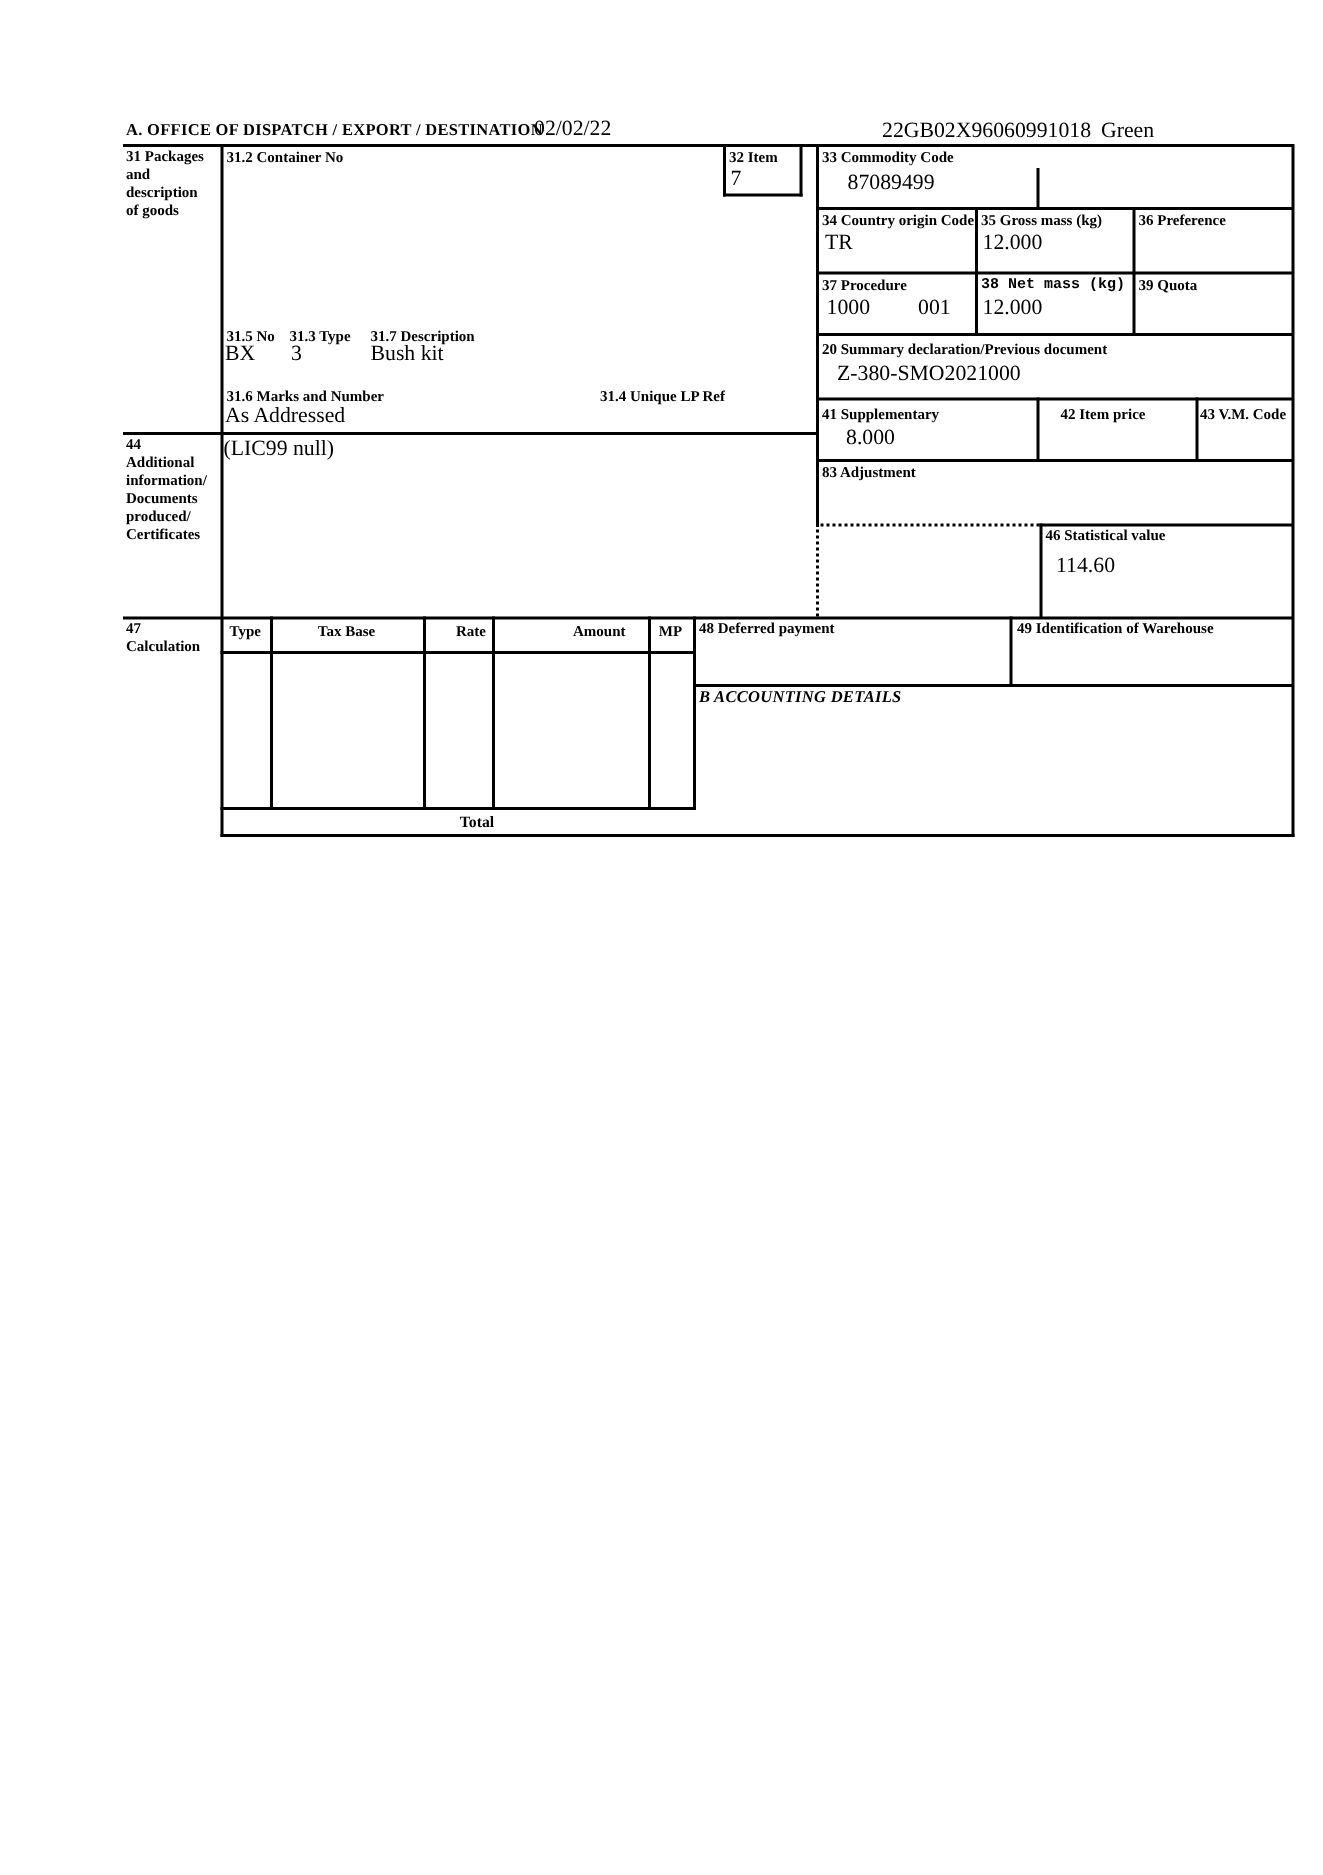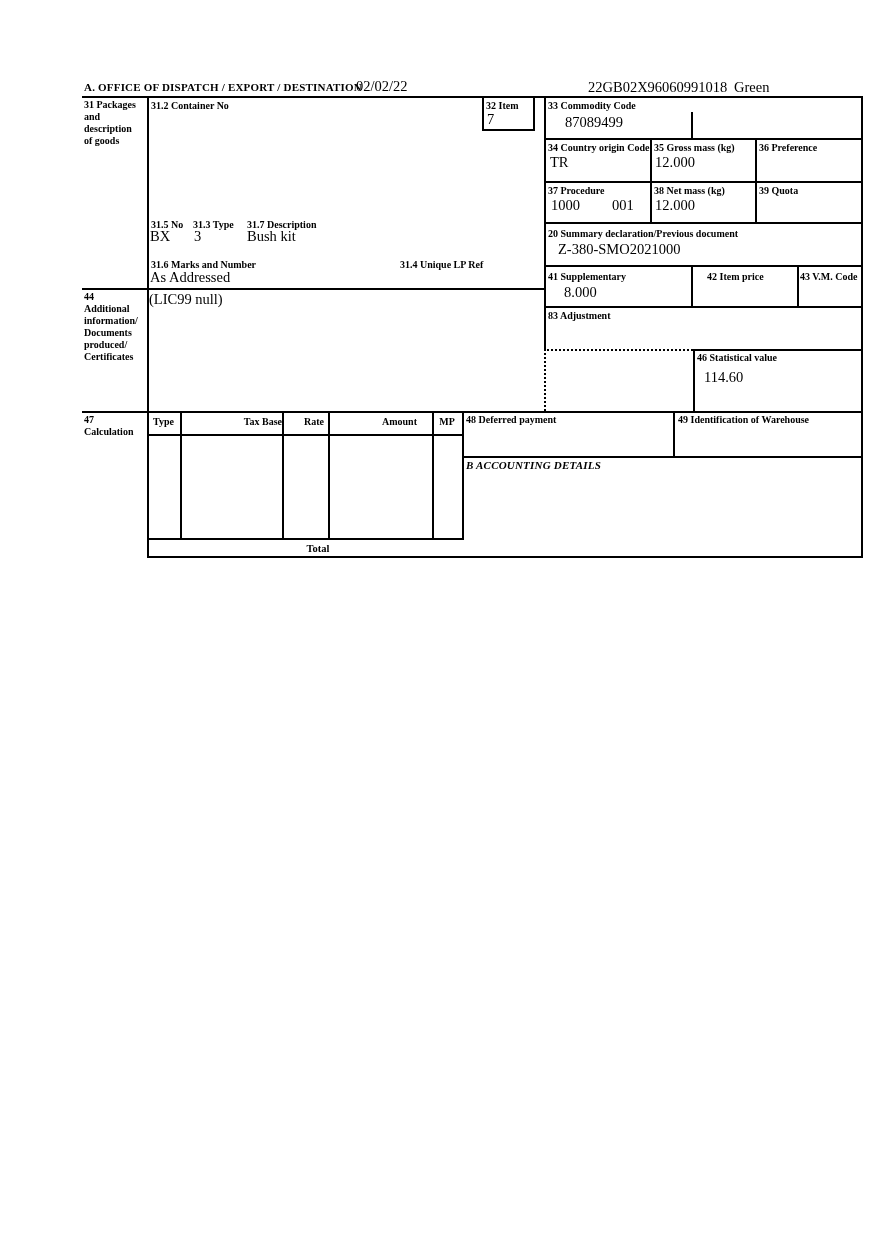--- a/index.html
+++ b/index.html
@@ -57,21 +57,21 @@
 
   <div class="lbl" style="left:548px;top:142px;">34 Country origin Code</div>
   <div class="val" style="left:550px;top:154px;">TR</div>
   <div class="lbl" style="left:654px;top:142px;">35 Gross mass (kg)</div>
   <div class="val" style="left:655px;top:154px;">12.000</div>
   <div class="lbl" style="left:759px;top:142px;">36 Preference</div>
 
   <div class="lbl" style="left:548px;top:185px;">37 Procedure</div>
   <div class="val" style="left:551px;top:197px;">1000</div>
   <div class="val" style="left:612px;top:197px;">001</div>
-  <div class="lbl" style="left:654px;top:185px;">38 Net mass (kg)</div>
+  <div class="lbl" style="left:654px;top:185px;font-family:Liberation Mono, monospace;">38 Net mass (kg)</div>
   <div class="val" style="left:655px;top:197px;">12.000</div>
   <div class="lbl" style="left:759px;top:185px;">39 Quota</div>
 
   <div class="lbl" style="left:151px;top:219px;">31.5 No</div>
   <div class="lbl" style="left:193px;top:219px;">31.3 Type</div>
   <div class="lbl" style="left:247px;top:219px;">31.7 Description</div>
   <div class="val" style="left:150px;top:228px;">BX</div>
   <div class="val" style="left:194px;top:228px;">3</div>
   <div class="val" style="left:247px;top:228px;">Bush kit</div>
 
@@ -116,21 +116,21 @@
 
   <div class="ln" style="left:180px;top:411px;width:2px;height:128px;"></div>
   <div class="ln" style="left:282px;top:411px;width:2px;height:128px;"></div>
   <div class="ln" style="left:328px;top:411px;width:2px;height:128px;"></div>
   <div class="ln" style="left:432px;top:411px;width:2px;height:128px;"></div>
   <div class="ln" style="left:462px;top:411px;width:2px;height:128px;"></div>
   <div class="ln" style="left:147px;top:434px;width:317px;height:2px;"></div>
   <div class="ln" style="left:147px;top:538px;width:317px;height:2px;"></div>
 
   <div class="cell c-center" style="left:147px;top:416px;width:33px;">Type</div>
-  <div class="cell c-center" style="left:180px;top:416px;width:102px;text-align:right;">Tax Base</div>
+  <div class="cell c-center" style="left:180px;top:416px;width:102px;">Tax Base</div>
   <div class="cell c-right" style="left:282px;top:416px;width:46px;padding-right:4px;">Rate</div>
   <div class="cell c-right" style="left:328px;top:416px;width:104px;padding-right:15px;">Amount</div>
   <div class="cell c-center" style="left:432px;top:416px;width:30px;">MP</div>
 
   <div class="cell c-center" style="left:160px;top:543px;width:316px;font-size:10.5px;">Total</div>
 
   <div class="ln" style="left:673px;top:411px;width:2px;height:46px;"></div>
   <div class="lbl" style="left:466px;top:414px;">48 Deferred payment</div>
   <div class="lbl" style="left:678px;top:414px;">49 Identification of Warehouse</div>
 

